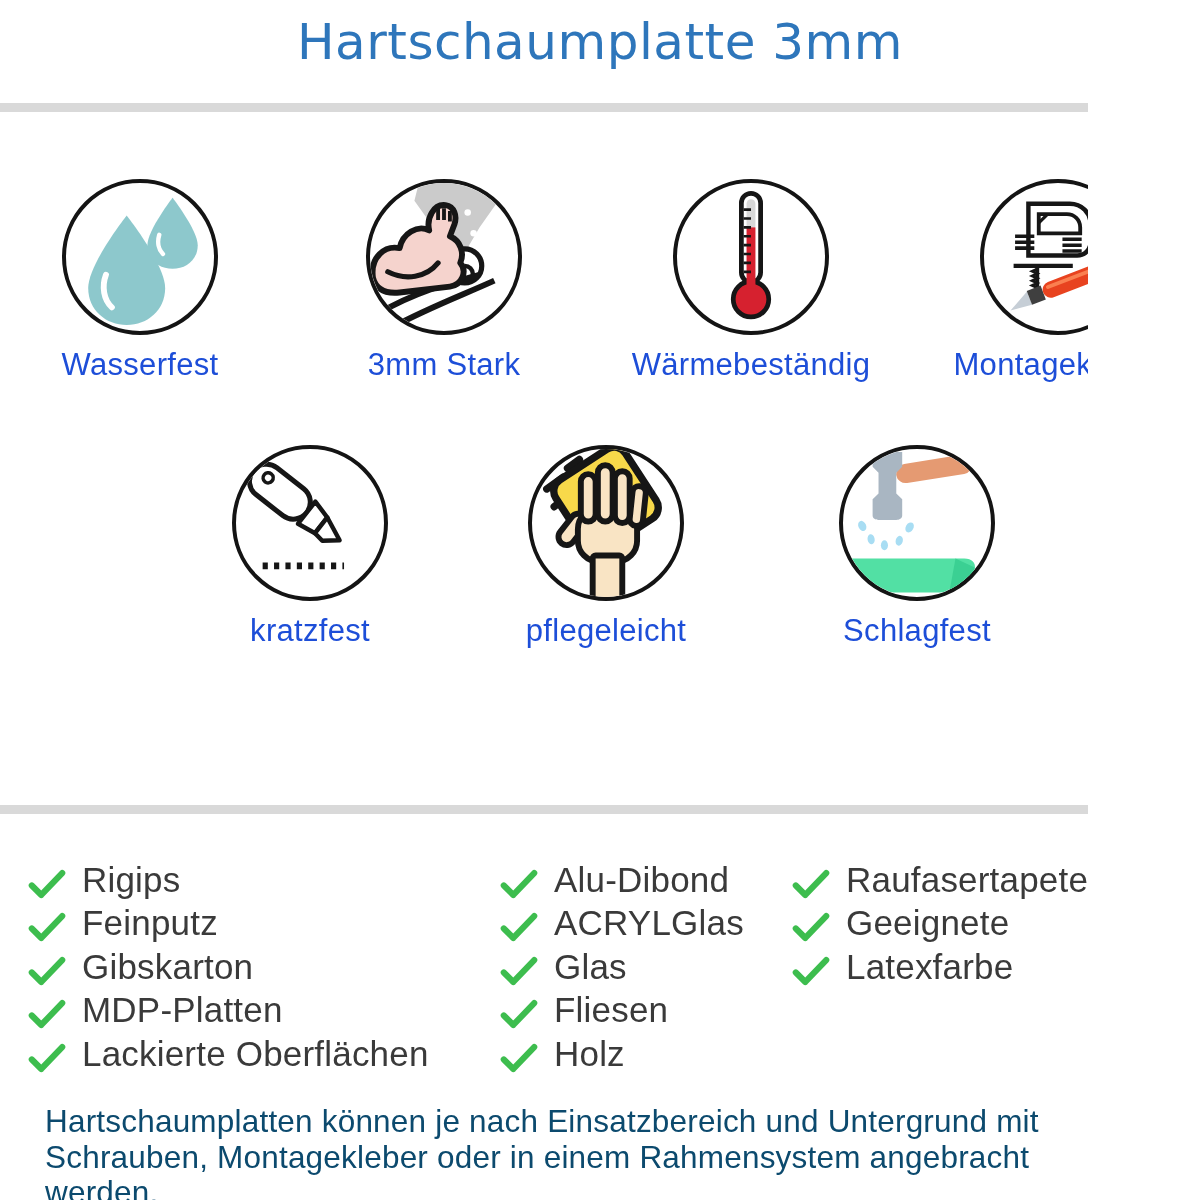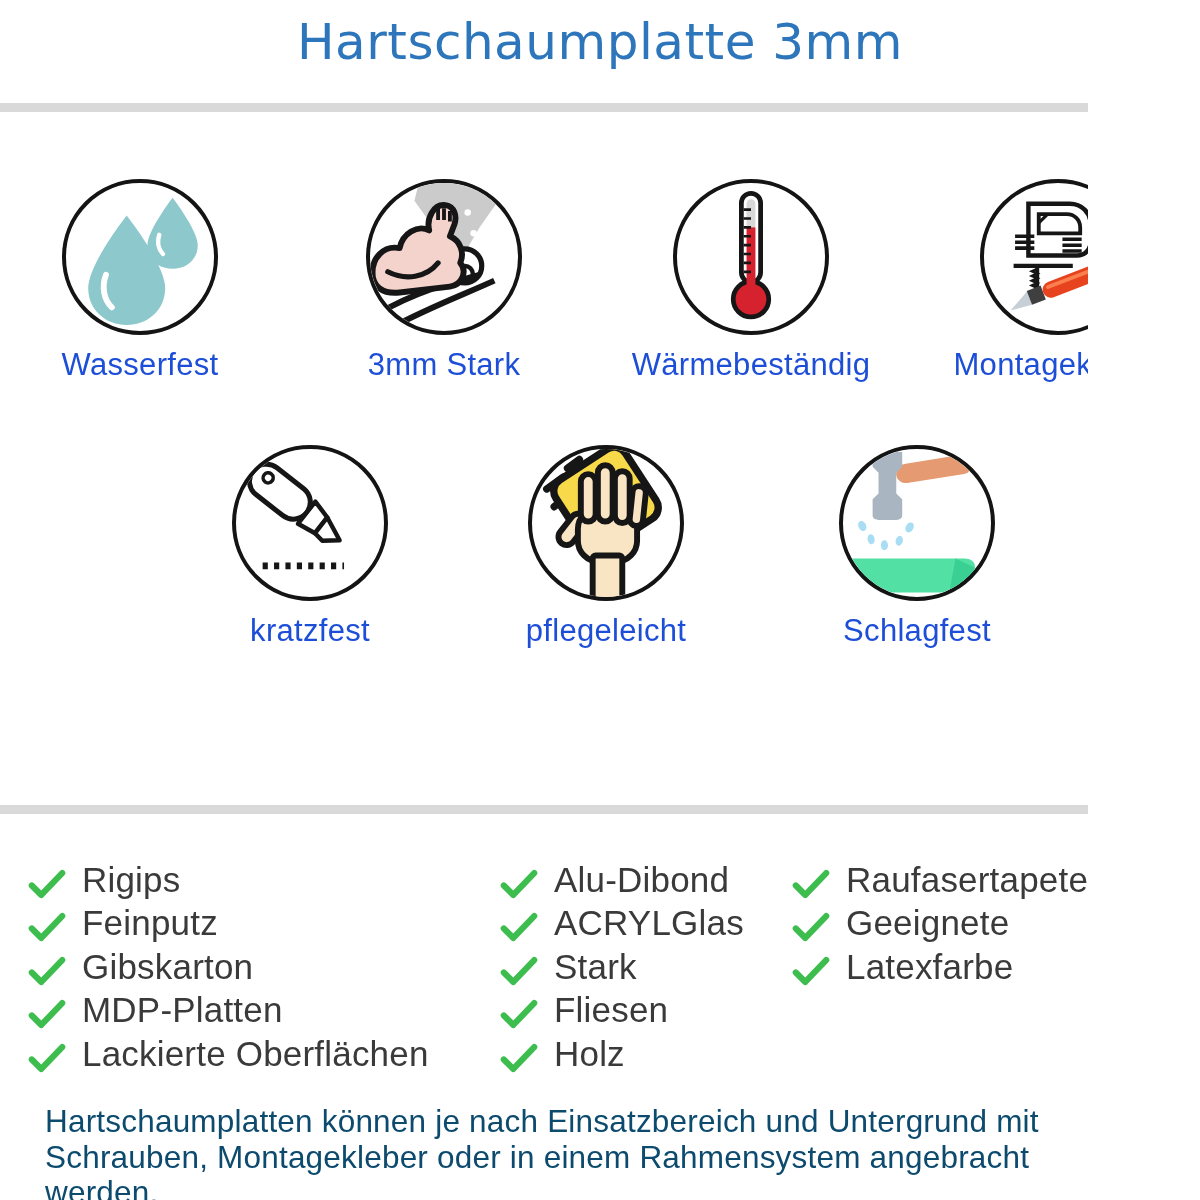--- a/index.html
+++ b/index.html
@@ -202,21 +202,21 @@
     <div class="check-row">
       <svg viewBox="0 0 40 32">
           <path d="M4 17 L14 27 L36 4" stroke="#3dbd4e" stroke-width="6.5" fill="none" stroke-linecap="round" stroke-linejoin="round"></path>
         </svg>
       <span>ACRYLGlas</span>
       </div>
     <div class="check-row">
       <svg viewBox="0 0 40 32">
           <path d="M4 17 L14 27 L36 4" stroke="#3dbd4e" stroke-width="6.5" fill="none" stroke-linecap="round" stroke-linejoin="round"></path>
         </svg>
-      <span>Stark</span>
+      <span>Glas</span>
       </div>
     <div class="check-row">
       <svg viewBox="0 0 40 32">
           <path d="M4 17 L14 27 L36 4" stroke="#3dbd4e" stroke-width="6.5" fill="none" stroke-linecap="round" stroke-linejoin="round"></path>
         </svg>
       <span>Fliesen</span>
       </div>
     <div class="check-row">
       <svg viewBox="0 0 40 32">
           <path d="M4 17 L14 27 L36 4" stroke="#3dbd4e" stroke-width="6.5" fill="none" stroke-linecap="round" stroke-linejoin="round"></path>

